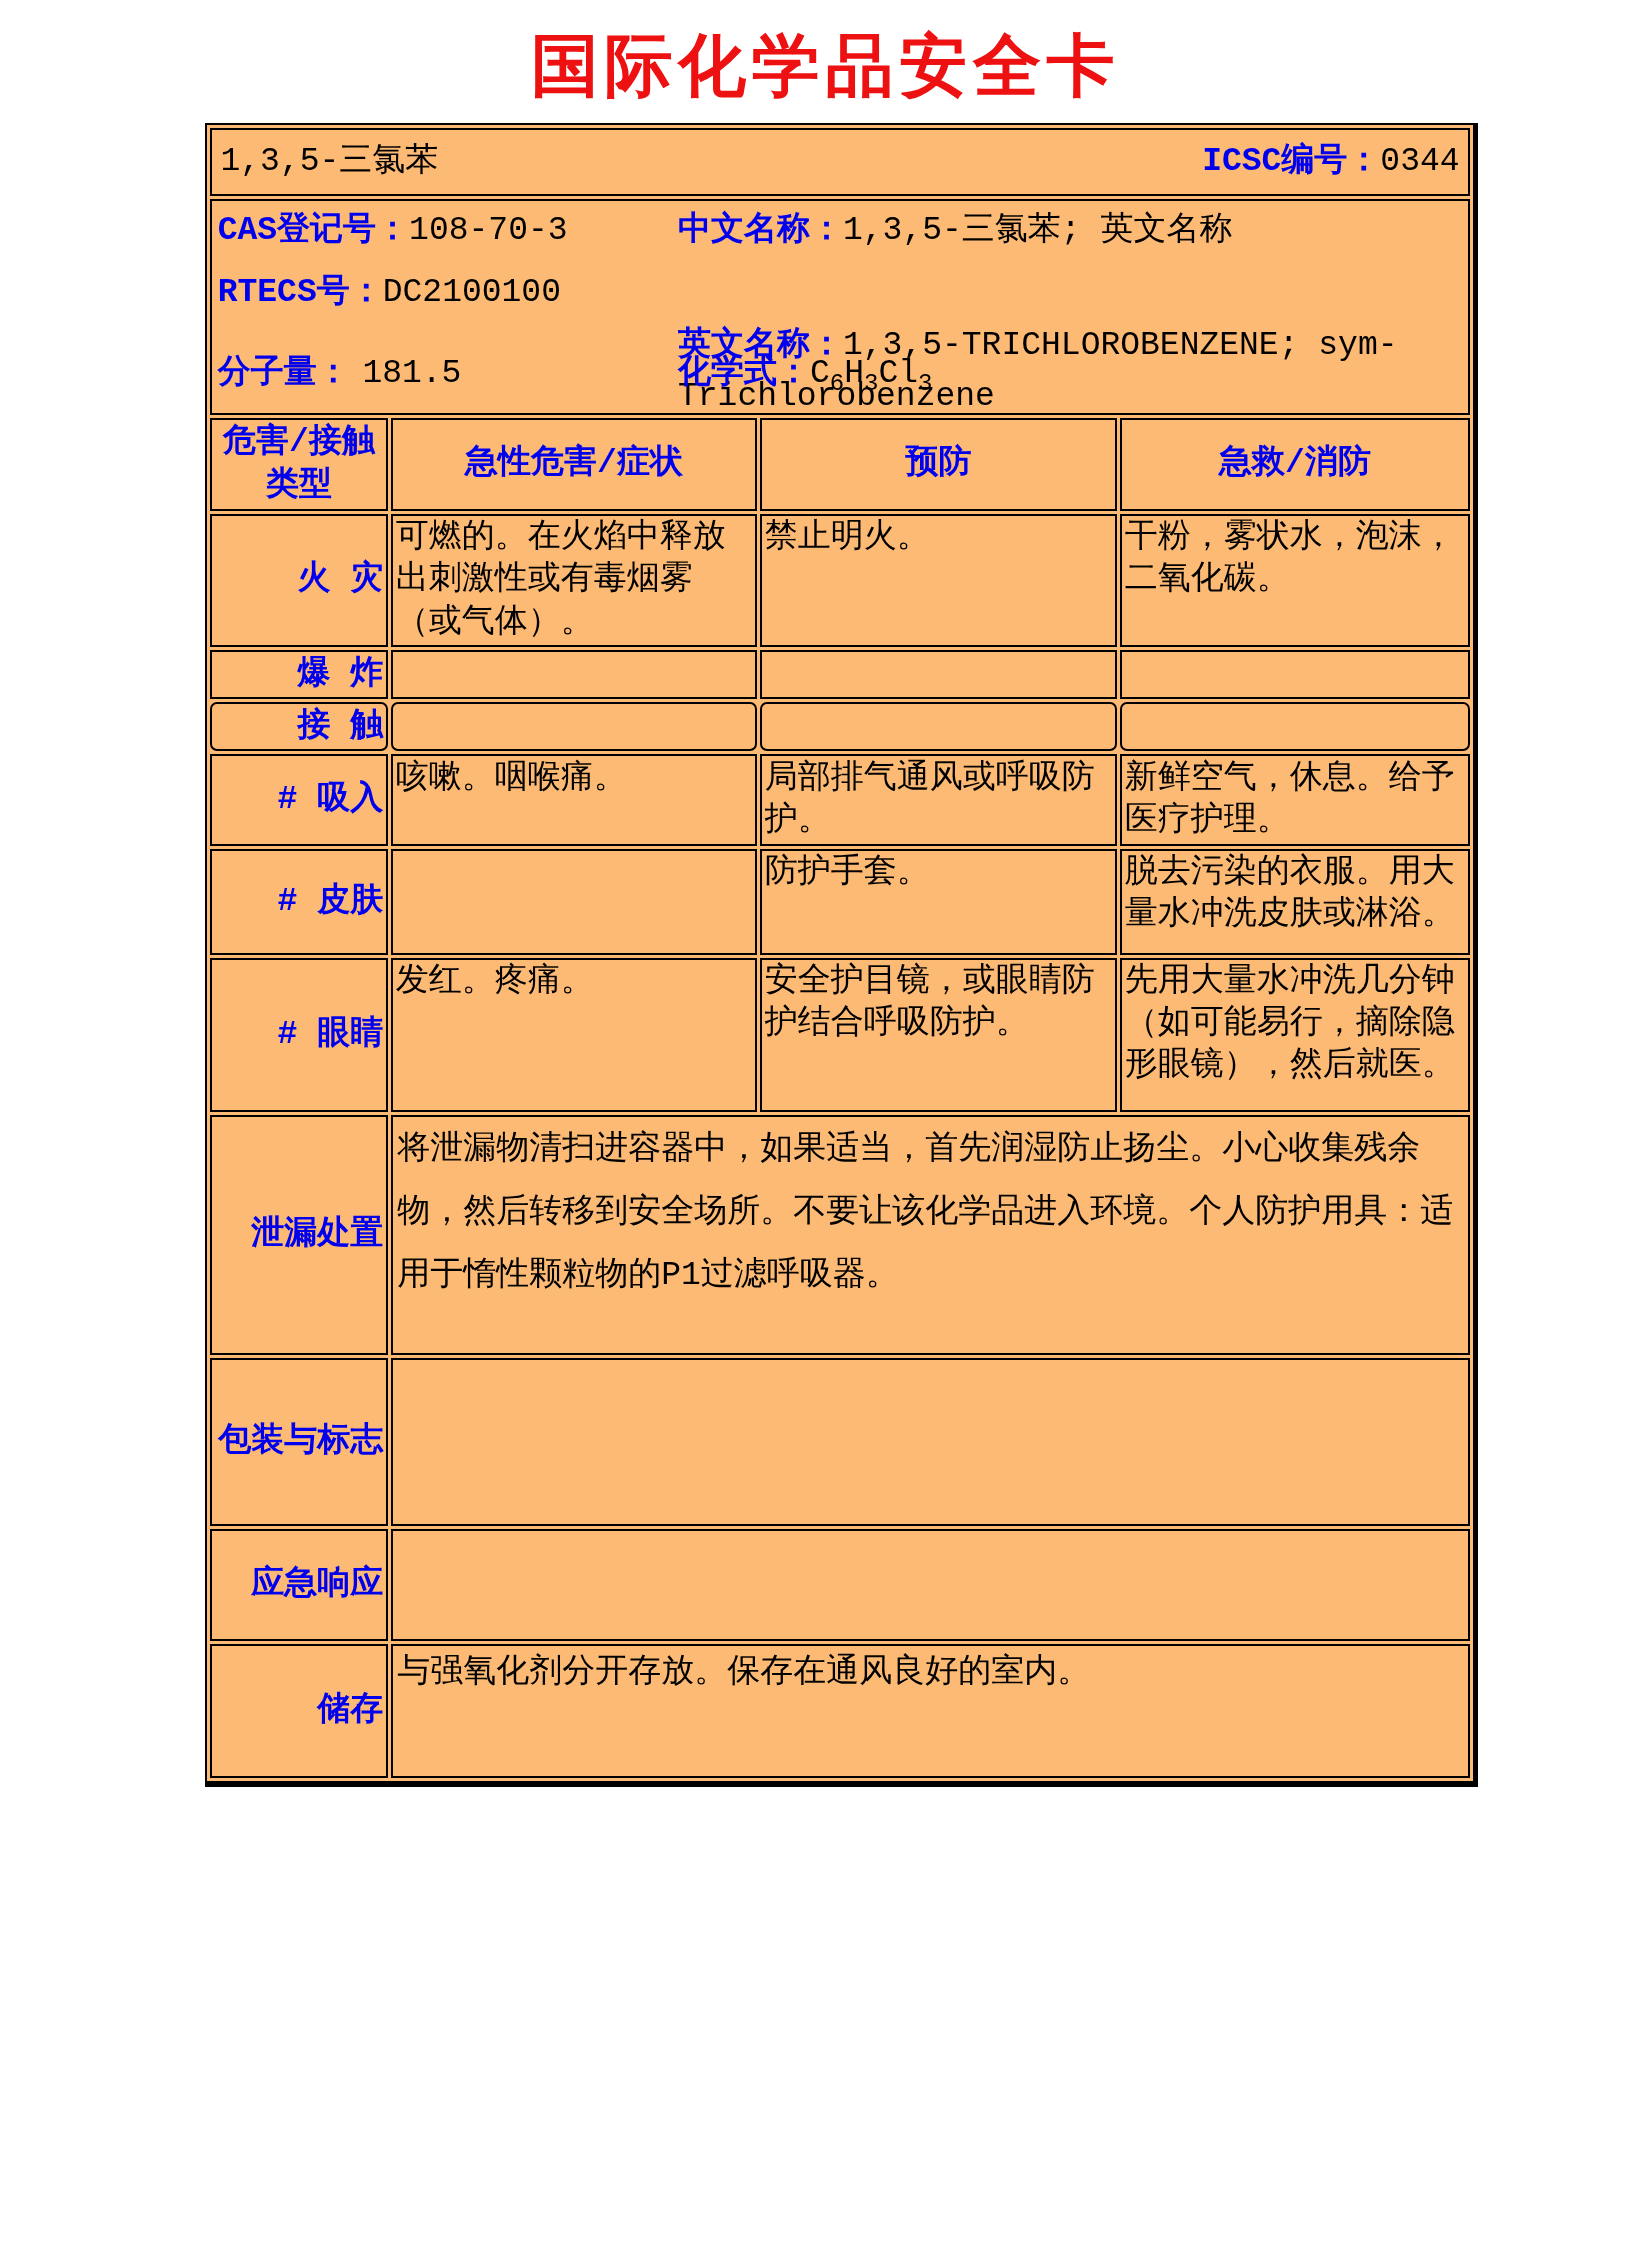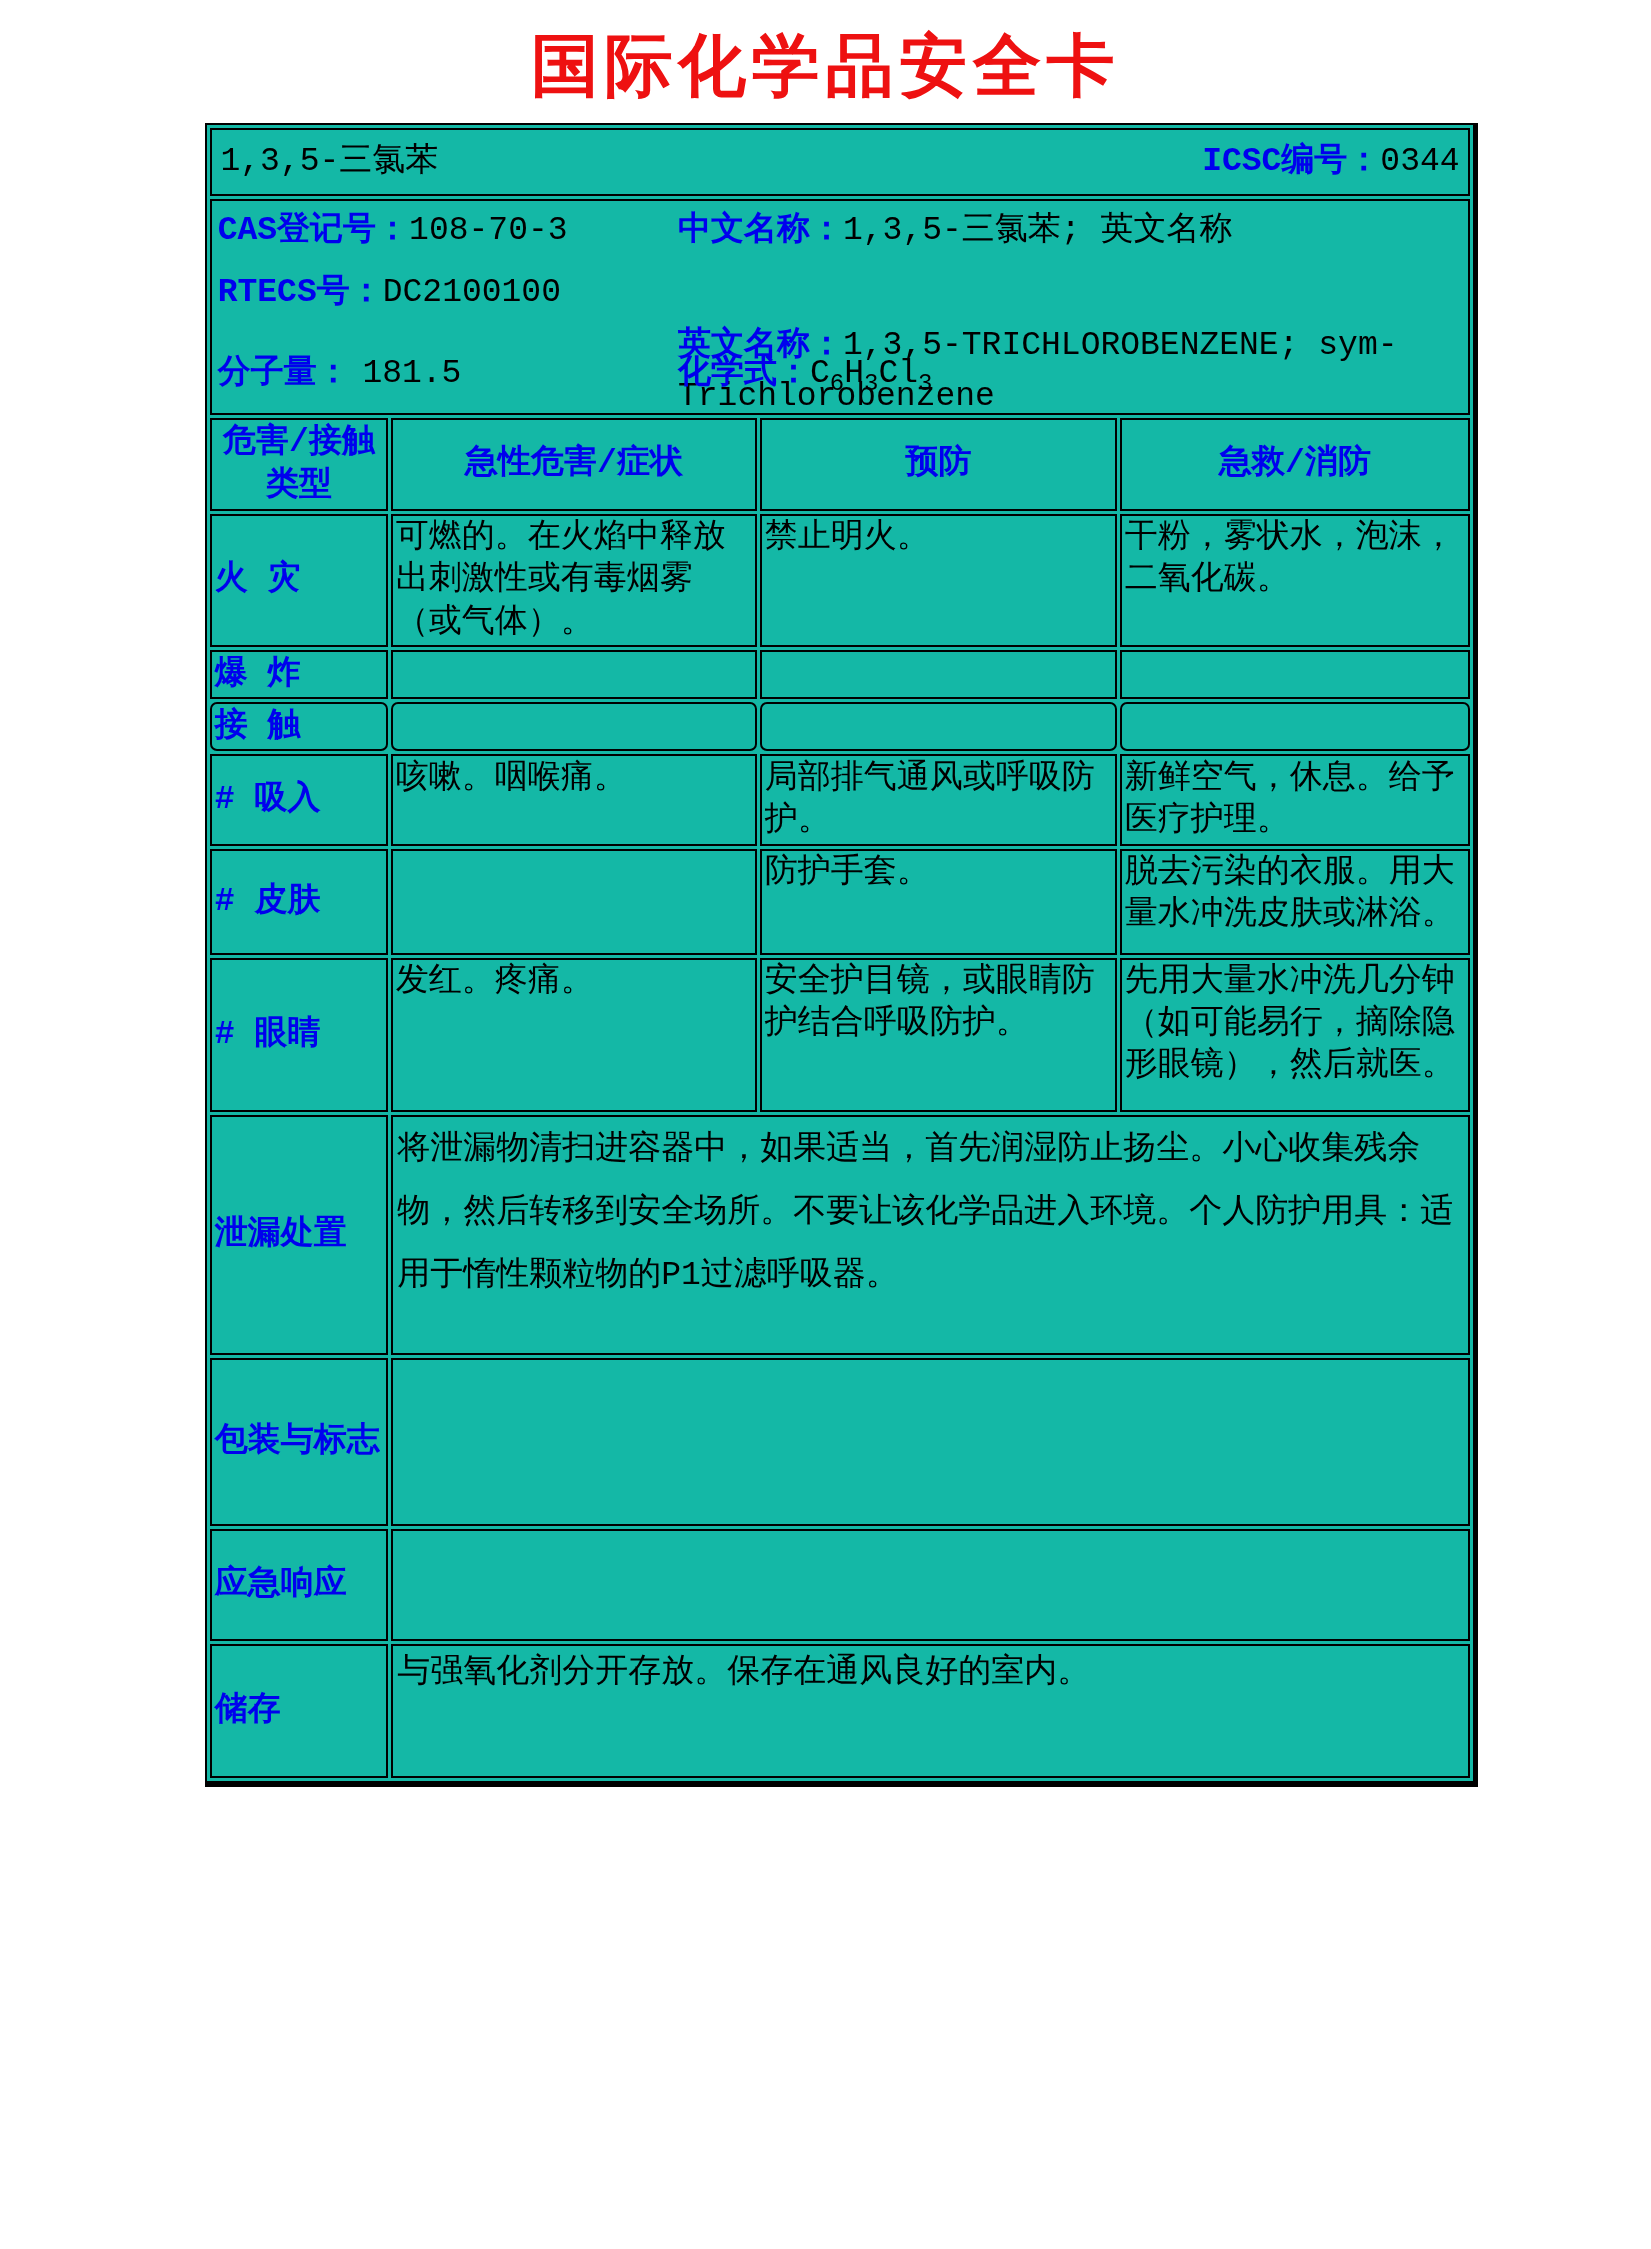--- a/index.html
+++ b/index.html
@@ -26,21 +26,21 @@
   }
   table.card{
     margin:11.3px 0 0 205px;
     width:1268px;
     table-layout:fixed;
     border-collapse:separate;
     border-spacing:3.5px;
     border:2.1px solid #000;
     border-right-width:5px;
     border-bottom-width:6.4px;
-    background:#14b8a6;
+    background:#fdba74;
   }
   col.c1{width:178px;} col.c2{width:366px;} col.c3{width:357px;} col.c4{width:350px;}
   td{
     border:2.1px solid #000;
     vertical-align:top;
     padding:1.4px 2.8px;
     font-size:33px;
     line-height:1.28;
     word-break:break-word;
     overflow-wrap:anywhere;
@@ -75,21 +75,21 @@
   .mw{left:5.7px;bottom:18.4px;}
   .formula{left:466px;bottom:18.4px;}
   .mw .val{margin-left:12.7px;}
   sub{font-size:24px;line-height:0;}
 
   .hd{
     color:var(--blue);font-weight:bold;text-align:center;vertical-align:middle;
     line-height:1.3;
   }
   .row-label{
-    color:var(--blue);font-weight:bold;text-align:left;vertical-align:middle;
+    color:var(--blue);font-weight:bold;text-align:right;vertical-align:middle;
     white-space:nowrap;
   }
   .wide{padding:2.8px 11.3px 2.8px 4.2px;}
   .spill-text{line-height:1.9;}
   .store-text{line-height:1.5;}
 </style>
 </head>
 <body>
 
 <div class="title">国际化学品安全卡</div>

